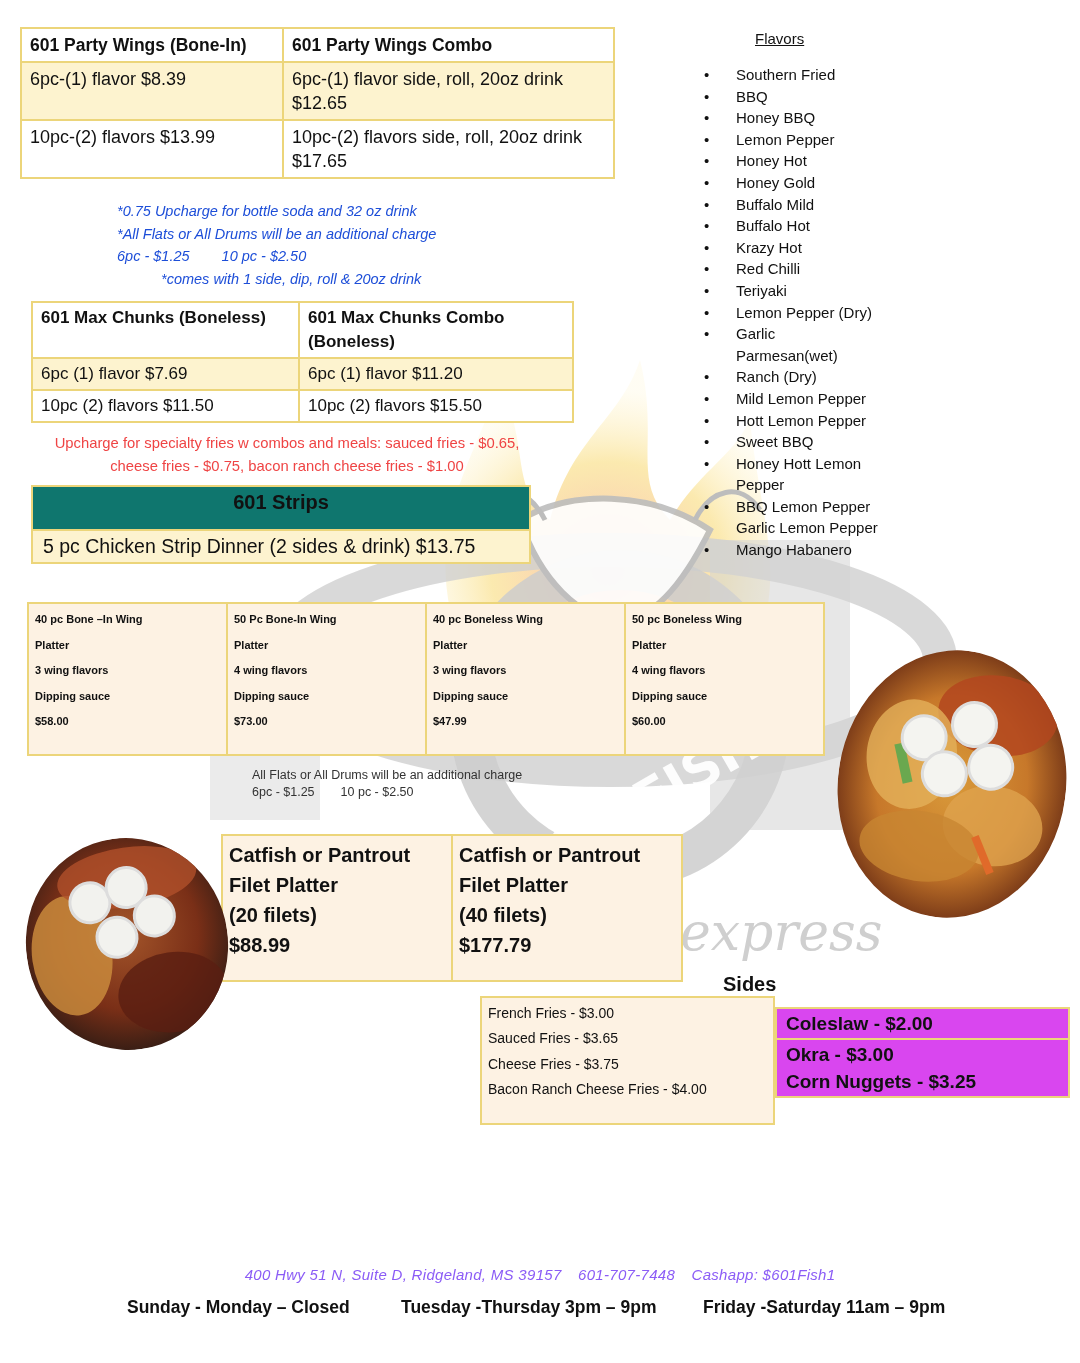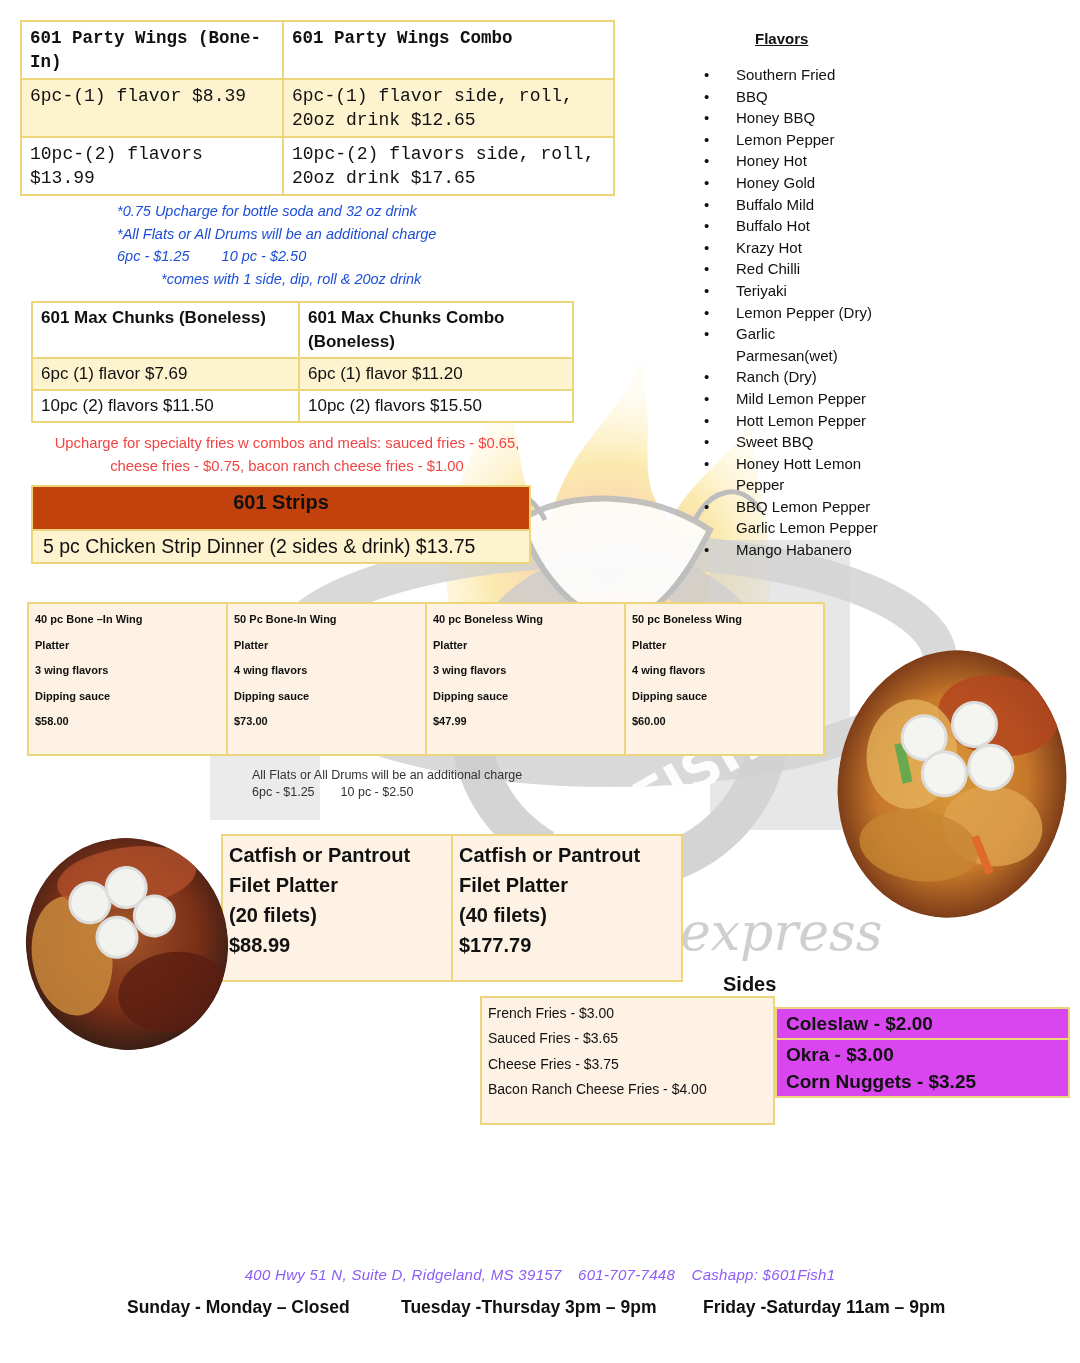--- a/index.html
+++ b/index.html
@@ -8,21 +8,21 @@
 
   
   .watermark { position: absolute; left: 150px; top: 360px; width: 860px; height: 640px; pointer-events: none; z-index: 0; }
 
   .abs { position: absolute; z-index: 2; }
 
   table.menu { border-collapse: collapse; }
   table.menu td { border: 2px solid #ecd57a; vertical-align: top; }
 
   
-  #party { left: 20px; top: 20px; width: 595px; font-size: 18px; font-family: Liberation Mono, monospace; }
+  #party { left: 20px; top: 27px; width: 595px; font-size: 18px; }
   #party td { padding: 4px 8px; line-height: 24px; }
   #party tr.head td { font-weight: bold; font-size: 17.5px; background: #fff; height: 33px; }
   #party tr.alt td { background: #fdf3cf; }
   #party tr.plain td { background: #fff; }
   #party td.c1 { width: 262px; }
 
   .notes-italic { left: 117px; top: 200px; font-style: italic; font-size: 14.5px; line-height: 22.7px; color: #1d4ed8; }
   .notes-italic .indent { padding-left: 44px; }
   .notes-italic .gap { display: inline-block; width: 32px; }
 
@@ -32,21 +32,21 @@
   #chunks tr.head td { font-weight: bold; background: #fff; }
   #chunks tr.alt td { background: #fdf3cf; }
   #chunks tr.plain td { background: #fff; }
   #chunks td.c1 { width: 267px; }
 
   .upcharge { left: 22px; top: 432px; width: 530px; text-align: center; font-size: 14.8px; line-height: 23px; color: #ef4444; }
 
   
   #strips { left: 31px; top: 485px; width: 500px; font-size: 19.5px; }
   #strips td { padding: 4px 10px; }
-  #strips tr.head td { text-align: center; font-weight: bold; background: #c2410c; height: 44px; font-size: 20px; }
+  #strips tr.head td { text-align: center; font-weight: bold; background: #0f766e; height: 44px; font-size: 20px; }
   #strips tr.body td { background: #fdf3cf; height: 28px; }
 
   
   #platters { left: 27px; top: 602px; width: 798px; font-size: 11px; font-weight: bold; }
   #platters td { background: #fdf2e3; padding: 3px 6px; line-height: 25.6px; width: 25%; height: 152px; }
 
   .flat-note { left: 252px; top: 767px; font-size: 12.5px; line-height: 17px; color: #333; }
   .flat-note .gap { display: inline-block; width: 26px; }
 
   
@@ -56,21 +56,21 @@
   .sides-title { left: 723px; top: 973px; font-size: 20px; font-weight: bold; }
 
   #sides-a { left: 480px; top: 996px; width: 295px; font-size: 14px; font-weight: normal; }
   #sides-a td { background: #fdf2e3; padding: 3px 6px; line-height: 25.4px; height: 127px; }
 
   #sides-b { left: 775px; top: 1007px; width: 295px; font-size: 19px; font-weight: bold; }
   #sides-b td { background: #d946ef; padding: 1px 9px; line-height: 27px; }
 
   
   .flavors { left: 704px; top: 30px; width: 200px; font-size: 15px; }
-  .flavors .title { margin-left: 51px; font-weight: bold; text-decoration: underline; font-size: 15px; margin-bottom: 17px; }
+  .flavors .title { margin-left: 51px; font-weight: normal; text-decoration: underline; font-size: 15px; margin-bottom: 17px; }
   .flavors ul { list-style: none; }
   .flavors li { position: relative; padding-left: 32px; line-height: 21.6px; }
   .flavors li .bullet { position: absolute; left: 0; top: 0; }
 
   
   .photo { position: absolute; z-index: 3; border-radius: 50%; overflow: hidden; }
   .photo-right { left: 838px; top: 650px; width: 228px; height: 268px; transform: rotate(8deg); }
   .photo-left { left: 26px; top: 838px; width: 202px; height: 212px; transform: rotate(-8deg); }
 
   .footer-addr { left: 0; top: 1266px; width: 1080px; text-align: center; font-style: italic; font-size: 15px; color: #8b5cf6; letter-spacing: 0.3px; }

